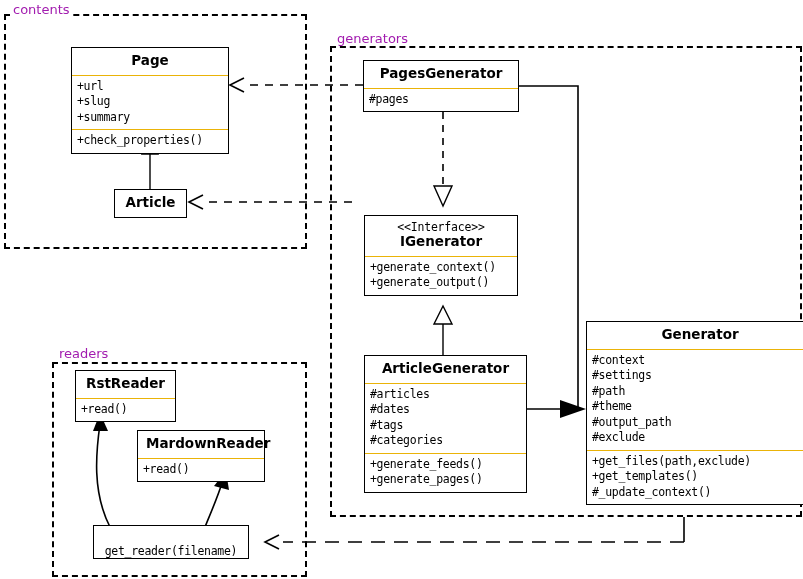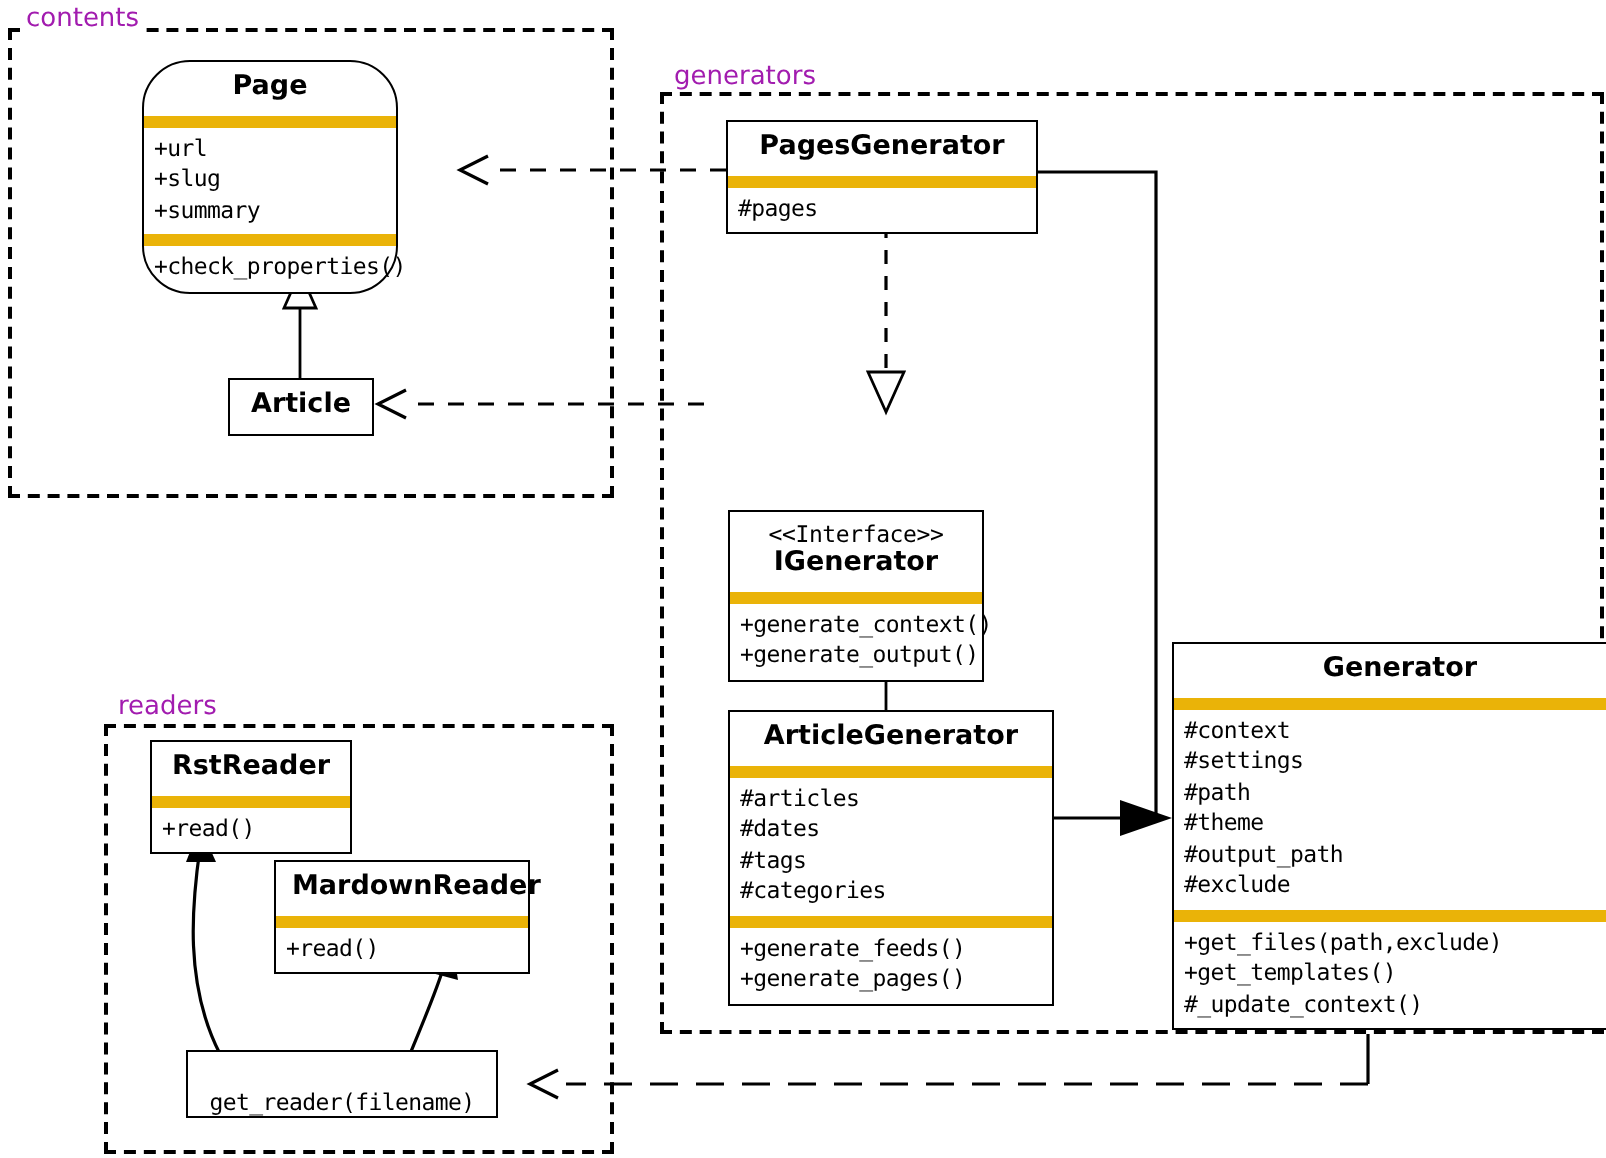--- a/index.html
+++ b/index.html
@@ -48,21 +48,21 @@
     line-height: 1.15;
   }
   .uml .stereotype {
     display: block;
     font-weight: normal;
     font-size: 11.5px;
     font-family: "DejaVu Sans Mono", monospace;
     letter-spacing: -0.2px;
   }
   .uml .compartment {
-    border-top: 6px solid #eab308;
+    border-top: 1px solid #eab308;
     padding: 3px 5px 4px 5px;
   }
   .uml .compartment div {
     font-family: "DejaVu Sans Mono", monospace;
     font-size: 11.5px;
     line-height: 15.5px;
     white-space: nowrap;
     letter-spacing: -0.3px;
   }
   .plain-box {
@@ -143,21 +143,21 @@
 
     
     <path d="M 110 527 C 92 492 96 452 100 424" fill="none" stroke="#000" stroke-width="1.6"></path>
     <polygon points="100,413 93,431 108,431" fill="#000"></polygon>
 
     
     <path d="M 205 527 C 214 505 218 496 222 483" fill="none" stroke="#000" stroke-width="1.6"></path>
     <polygon points="226,471 214,486 229,490" fill="#000"></polygon>
   </svg>
 
-  <div class="uml" style="left:71px; top:30px; width:128px;border-radius:24px;">
+  <div class="uml" style="left:71px; top:47px; width:158px;">
     <div class="title">Page</div>
     <div class="compartment">
       <div>+url</div>
       <div>+slug</div>
       <div>+summary</div>
     </div>
     <div class="compartment">
       <div>+check_properties()</div>
     </div>
   </div>
@@ -166,21 +166,21 @@
     <div class="title">Article</div>
   </div>
 
   <div class="uml" style="left:363px; top:60px; width:156px;">
     <div class="title">PagesGenerator</div>
     <div class="compartment">
       <div>#pages</div>
     </div>
   </div>
 
-  <div class="uml" style="left:364px; top:215px; width:128px;margin-top:40px;">
+  <div class="uml" style="left:364px; top:215px; width:154px;">
     <div class="title">
       <span class="stereotype">&lt;&lt;Interface&gt;&gt;</span>
       <span>IGenerator</span>
     </div>
     <div class="compartment">
       <div>+generate_context()</div>
       <div>+generate_output()</div>
     </div>
   </div>
 

